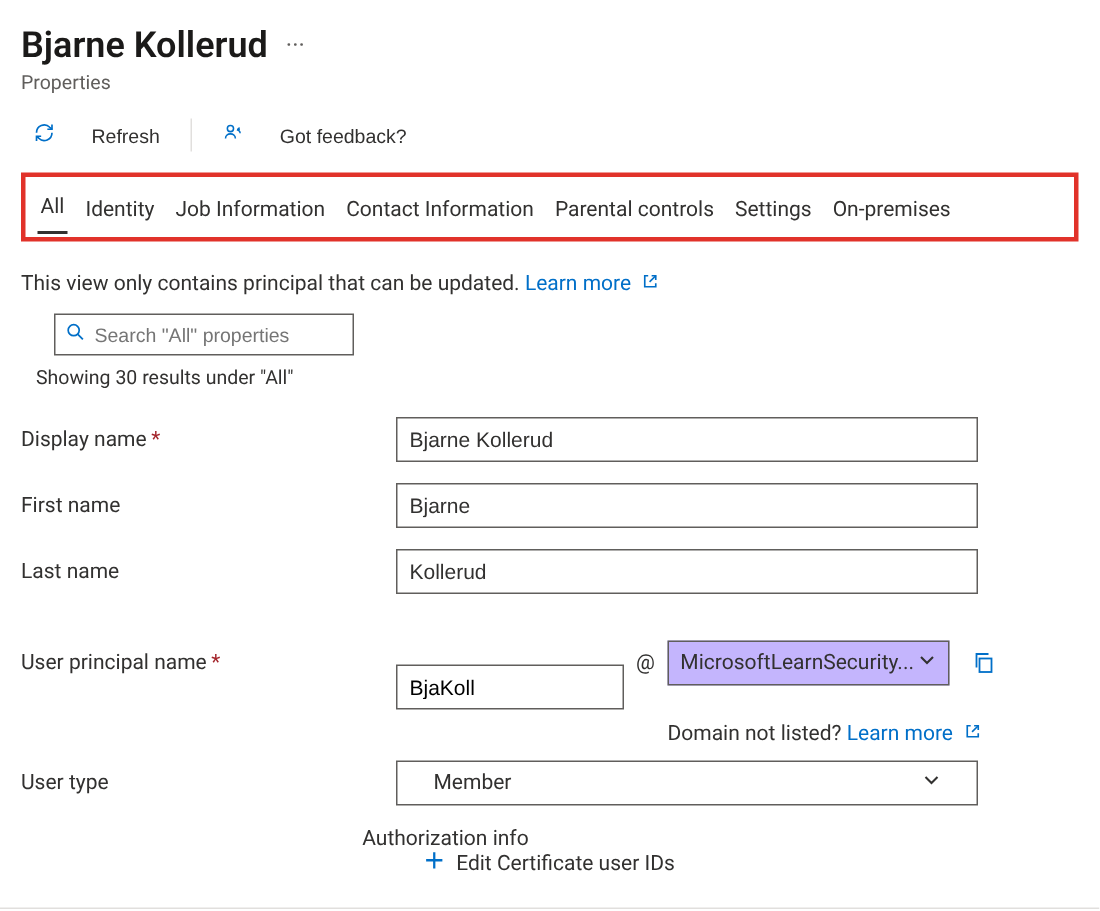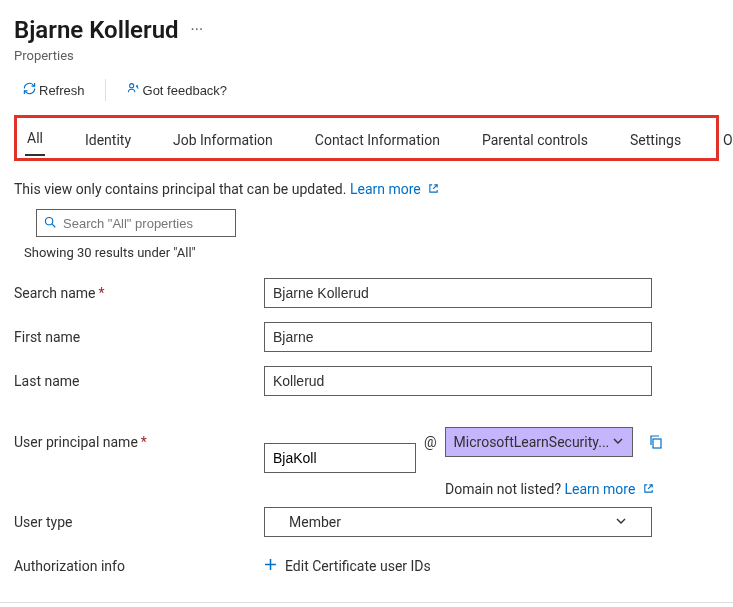--- a/index.html
+++ b/index.html
@@ -13,33 +13,33 @@
   }
   .page { padding: 16px 14px 10px 14px; background:#fff; }
 
   .header-row { display:flex; align-items:center; gap:8px; }
   .title { font-size: 24px; font-weight:600; color:#1b1a19; }
   .more { color:#605e5c; padding:0 4px; cursor:pointer; font-size:16px; line-height:1; }
   .subtitle { margin-top:4px; color:#605e5c; font-size:13px; }
 
   .command-bar { display:flex; align-items:center; gap:8px; margin-top:14px; padding-bottom:8px; }
   .cmd-btn {
-    display:inline-flex; align-items:center; gap:2px;
+    display:inline-flex; align-items:center; gap:24px;
     padding:4px 8px; background:transparent; border:none; cursor:pointer;
     color:#323130; font-size:13px;
   }
   .cmd-btn .icon svg { width:15px; height:15px; }
   .divider { width:1px; height:22px; background:#e1dfdd; margin:0 4px; }
 
   .highlight-tabs {
     border: 3px solid #e1322a;
     margin-top:4px;
     padding:2px 2px 2px 2px;
   }
-  .tabs { display:flex; gap:38px; padding:4px 6px 0 6px; align-items:flex-end; }
+  .tabs { display:flex; gap:10px; padding:4px 6px 0 6px; align-items:flex-end; }
   .tab {
     padding:6px 2px 8px 2px; cursor:pointer; font-size:14px; color:#323130;
     white-space:nowrap;
   }
   .tab.active { border-bottom:2px solid #323130; font-weight:400; }
 
   .info-line { margin-top:20px; font-size:14px; }
   .link { color:#006fc8; cursor:pointer; }
   .ext-icon { margin-left:4px; font-size:11px; vertical-align:baseline; }
 
@@ -168,21 +168,21 @@
       </svg>
     </span>
     <input type="text" placeholder="Search &quot;All&quot; properties" style="">
   </div>
   <div class="results-line">Showing 30 results under "All"</div>
 
   <div class="form">
 
     <div class="form-row">
       <div class="form-label">
-        <span>Search name</span><span class="req">*</span>
+        <span>Display name</span><span class="req">*</span>
       </div>
       <input class="text-input" value="Bjarne Kollerud" style="">
     </div>
 
     <div class="form-row">
       <div class="form-label">
         <span>First name</span>
       </div>
       <input class="text-input" value="Bjarne" style="">
     </div>
@@ -239,21 +239,21 @@
       <div class="select-input">
         <span>Member</span>
         <span class="chev">
           <svg viewBox="0 0 12 12" fill="none" stroke="#323130" stroke-width="1.4">
               <path d="M2 4l4 4 4-4"></path>
             </svg>
         </span>
       </div>
     </div>
 
-    <div class="form-row" style="margin-bottom:6px;">
+    <div class="form-row" style="margin-bottom:6px;flex-direction:column;">
       <div class="form-label">
         <span>Authorization info</span>
       </div>
       <div class="edit-link">
         <span class="plus">
           <svg viewBox="0 0 12 12" stroke="#006fc8" stroke-width="1.4">
               <path d="M6 1v10M1 6h10"></path>
             </svg>
         </span>
         <span>Edit Certificate user IDs</span>

